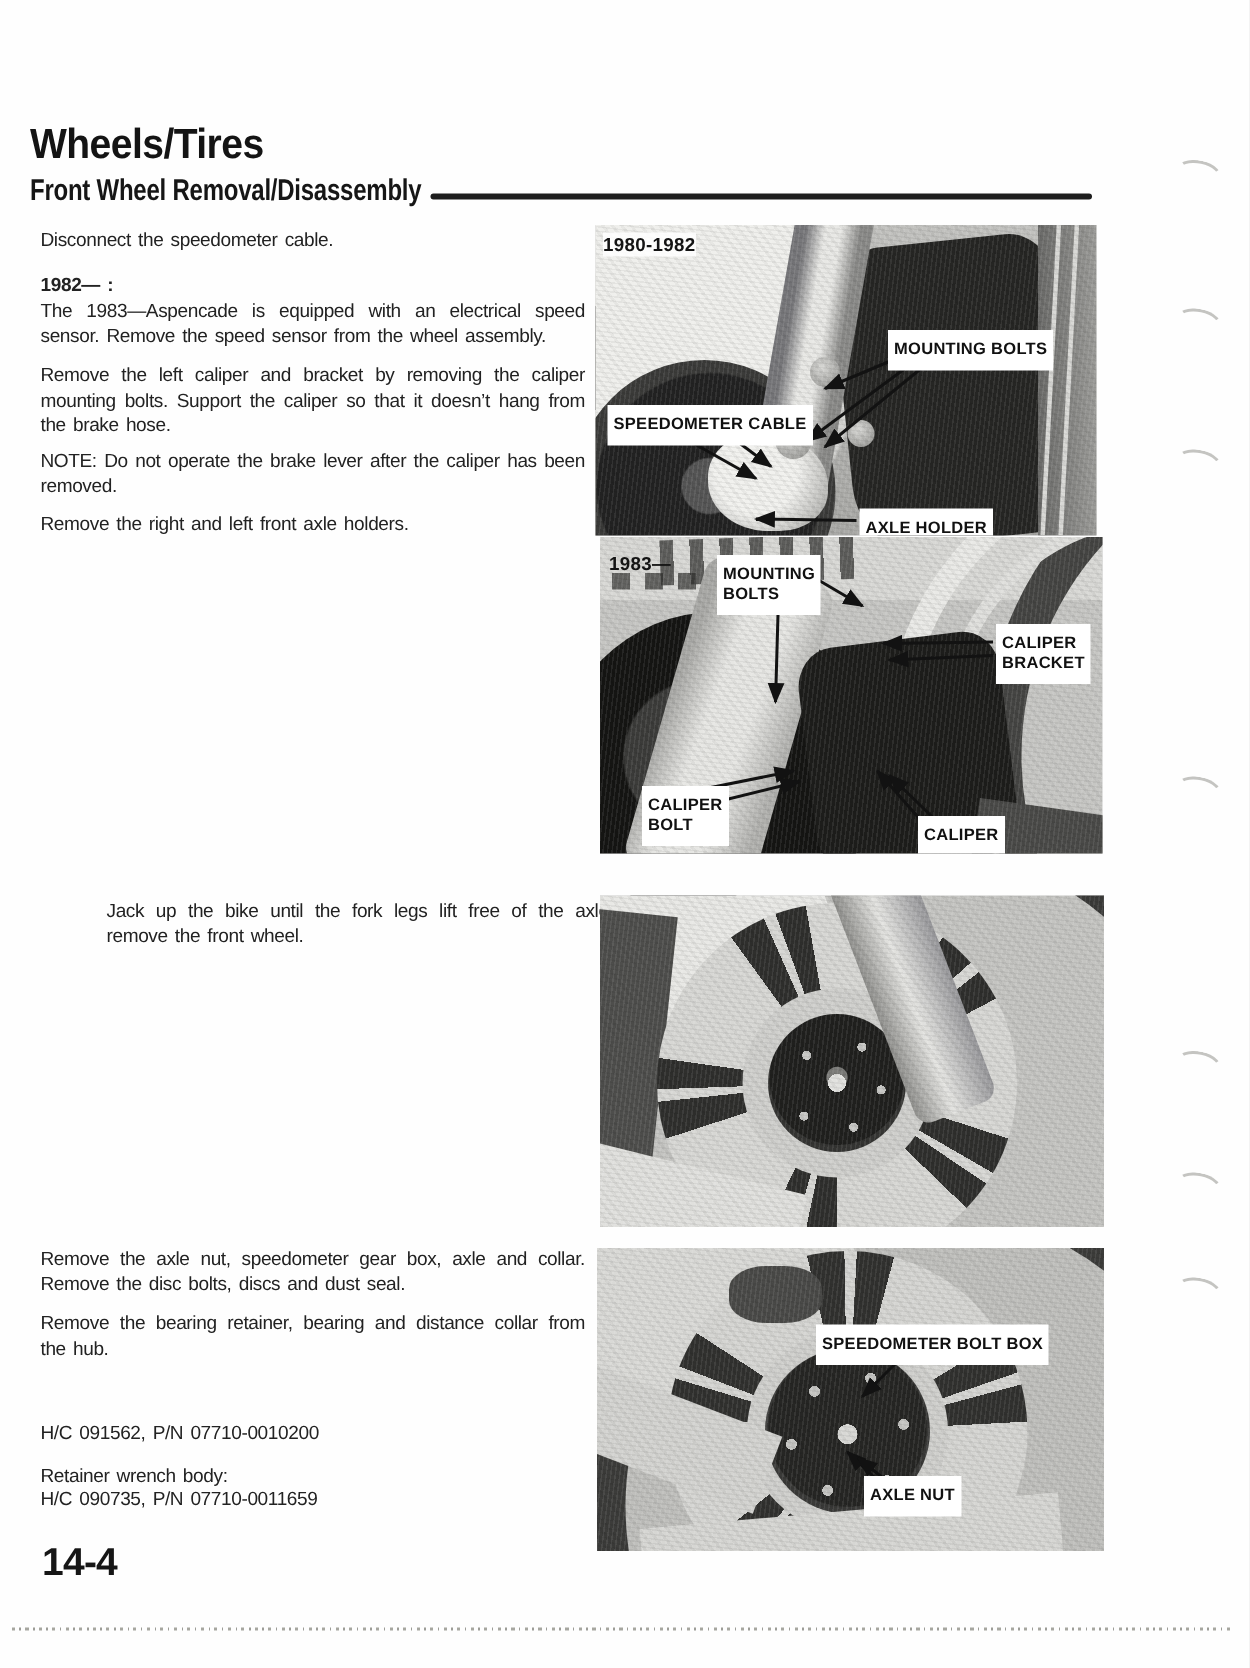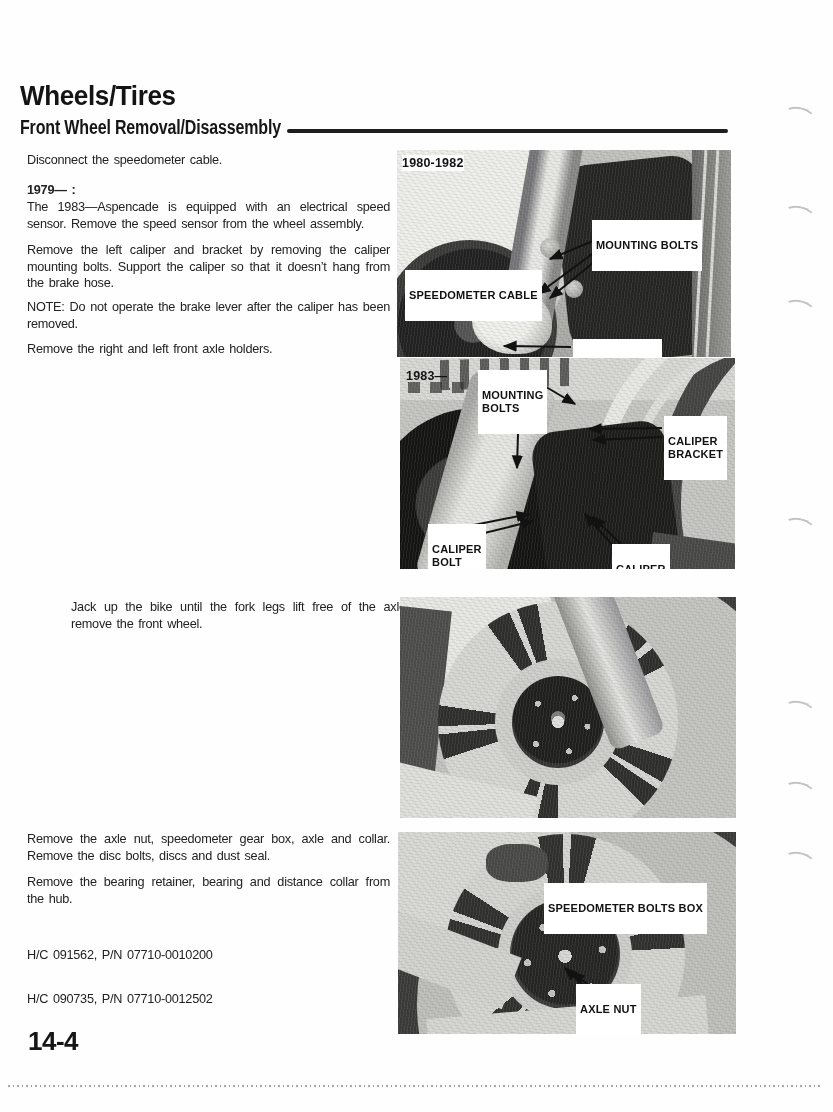--- a/index.html
+++ b/index.html
@@ -73,21 +73,21 @@
       repeating-linear-gradient(52deg, rgba(0,0,0,.045) 0 2px, transparent 2px 5px);
   }
   #photo1 { left:397px; top:150px; width:334px; height:207px; background:linear-gradient(180deg,#c2c2bf,#a9a9a6); }
   #photo2 { left:400px; top:358px; width:335px; height:211px; background:#c6c6c3; }
   #photo3 { left:400px; top:597px; width:336px; height:221px; background:#c4c4c1; }
   #photo4 { left:398px; top:832px; width:338px; height:202px; background:#bfbfbc; }
   .shape { position:absolute; z-index:1; }
   .photo svg.arrows { position:absolute; inset:0; z-index:8; }
   .plabel {
     position:absolute; z-index:9; background:#ffffff; color:#111;
-    font-weight:bold; font-size:11px; line-height:13px; padding:19px 4px;
+    font-weight:bold; font-size:11px; line-height:13px; padding:7px 4px;
     letter-spacing:.2px; white-space:nowrap;
   }
   .plabel.two-line { white-space:pre-line; }
   .ptag {
     position:absolute; z-index:9; color:#141414; font-weight:bold;
     font-size:12.5px; letter-spacing:.2px; background:rgba(255,255,255,.85); padding:1px 0;
   }
   .ptag.bare { background:none; }
   
   .p1-spokes { left:-20px; top:18px; width:122px; height:132px; transform:rotate(-35deg);
@@ -169,30 +169,31 @@
 </head>
 <body>
 
 <div class="page">
 
   <h1 class="title">Wheels/Tires</h1>
   <h2 class="subtitle">Front Wheel Removal/Disassembly</h2>
   <div class="heading-rule"></div>
 
   <p class="body-text single" id="p-disconnect">Disconnect the speedometer cable.</p>
-  <p class="body-text single bold" id="p-1983-heading">1979— :</p>
+  <p class="body-text single bold" id="p-1983-heading">1982— :</p>
   <p class="body-text" id="p-sensor">The 1983—Aspencade is equipped with an electrical speed sensor. Remove the speed sensor from the wheel assembly.</p>
   <p class="body-text" id="p-caliper">Remove the left caliper and bracket by removing the caliper mounting bolts. Support the caliper so that it doesn’t hang from the brake hose.</p>
   <p class="body-text" id="p-note">NOTE:  Do not operate the brake lever after the caliper has been removed.</p>
   <p class="body-text single" id="p-axle-holders">Remove the right and left front axle holders.</p>
   <p class="body-text" id="p-jack">Jack up the bike until the fork legs lift free of the axle and remove the front wheel.</p>
   <p class="body-text" id="p-remove-axle">Remove the axle nut, speedometer gear box, axle and collar. Remove the disc bolts, discs and dust seal.</p>
   <p class="body-text" id="p-bearing">Remove the bearing retainer, bearing and distance collar from the hub.</p>
   <p class="body-text single" id="p-tool1-num">H/C 091562, P/N 07710-0010200</p>
-  <p class="body-text single" id="p-tool2-num">H/C 090735, P/N 07710-0012502</p>
+  <p class="body-text single" id="p-tool2-name">Retainer wrench body:</p>
+  <p class="body-text single" id="p-tool2-num">H/C 090735, P/N 07710-0011659</p>
 
   <div class="photo" id="photo1">
     <div class="shape p1-spokes"></div>
     <div class="shape p1-fender"></div>
     <div class="shape p1-disc"></div>
     <div class="shape p1-darkmass"></div>
     <div class="shape p1-rightstrip"></div>
     <div class="shape p1-cable" style="left:302px"></div>
     <div class="shape p1-cable" style="left:314px"></div>
     <div class="shape p1-fork"></div>
@@ -284,21 +285,21 @@
         <marker id="ah4" viewBox="0 0 10 8" refX="9" refY="4" markerWidth="7" markerHeight="6" orient="auto">
           <path d="M0,0 L10,4 L0,8 z" fill="#121212"></path>
         </marker>
       </defs>
       <g stroke="#121212" stroke-width="2">
         <line x1="208" y1="68" x2="177" y2="99" marker-end="url(#ah4)"></line>
         <line x1="186" y1="154" x2="167" y2="136" marker-end="url(#ah4)"></line>
         <line x1="194" y1="156" x2="174" y2="140" marker-end="url(#ah4)"></line>
       </g>
     </svg>
-    <span class="plabel" style="left:146px;top:51px">SPEEDOMETER BOLTS BOX</span>
+    <span class="plabel" style="left:146px;top:51px">SPEEDOMETER BOLT BOX</span>
     <span class="plabel" style="left:178px;top:152px">AXLE NUT</span>
   </div>
 
   <div class="edge-arc" style="top:107px"></div>
   <div class="edge-arc" style="top:206px"></div>
   <div class="edge-arc" style="top:300px"></div>
   <div class="edge-arc" style="top:518px"></div>
   <div class="edge-arc" style="top:701px"></div>
   <div class="edge-arc" style="top:782px"></div>
   <div class="edge-arc" style="top:852px"></div>

